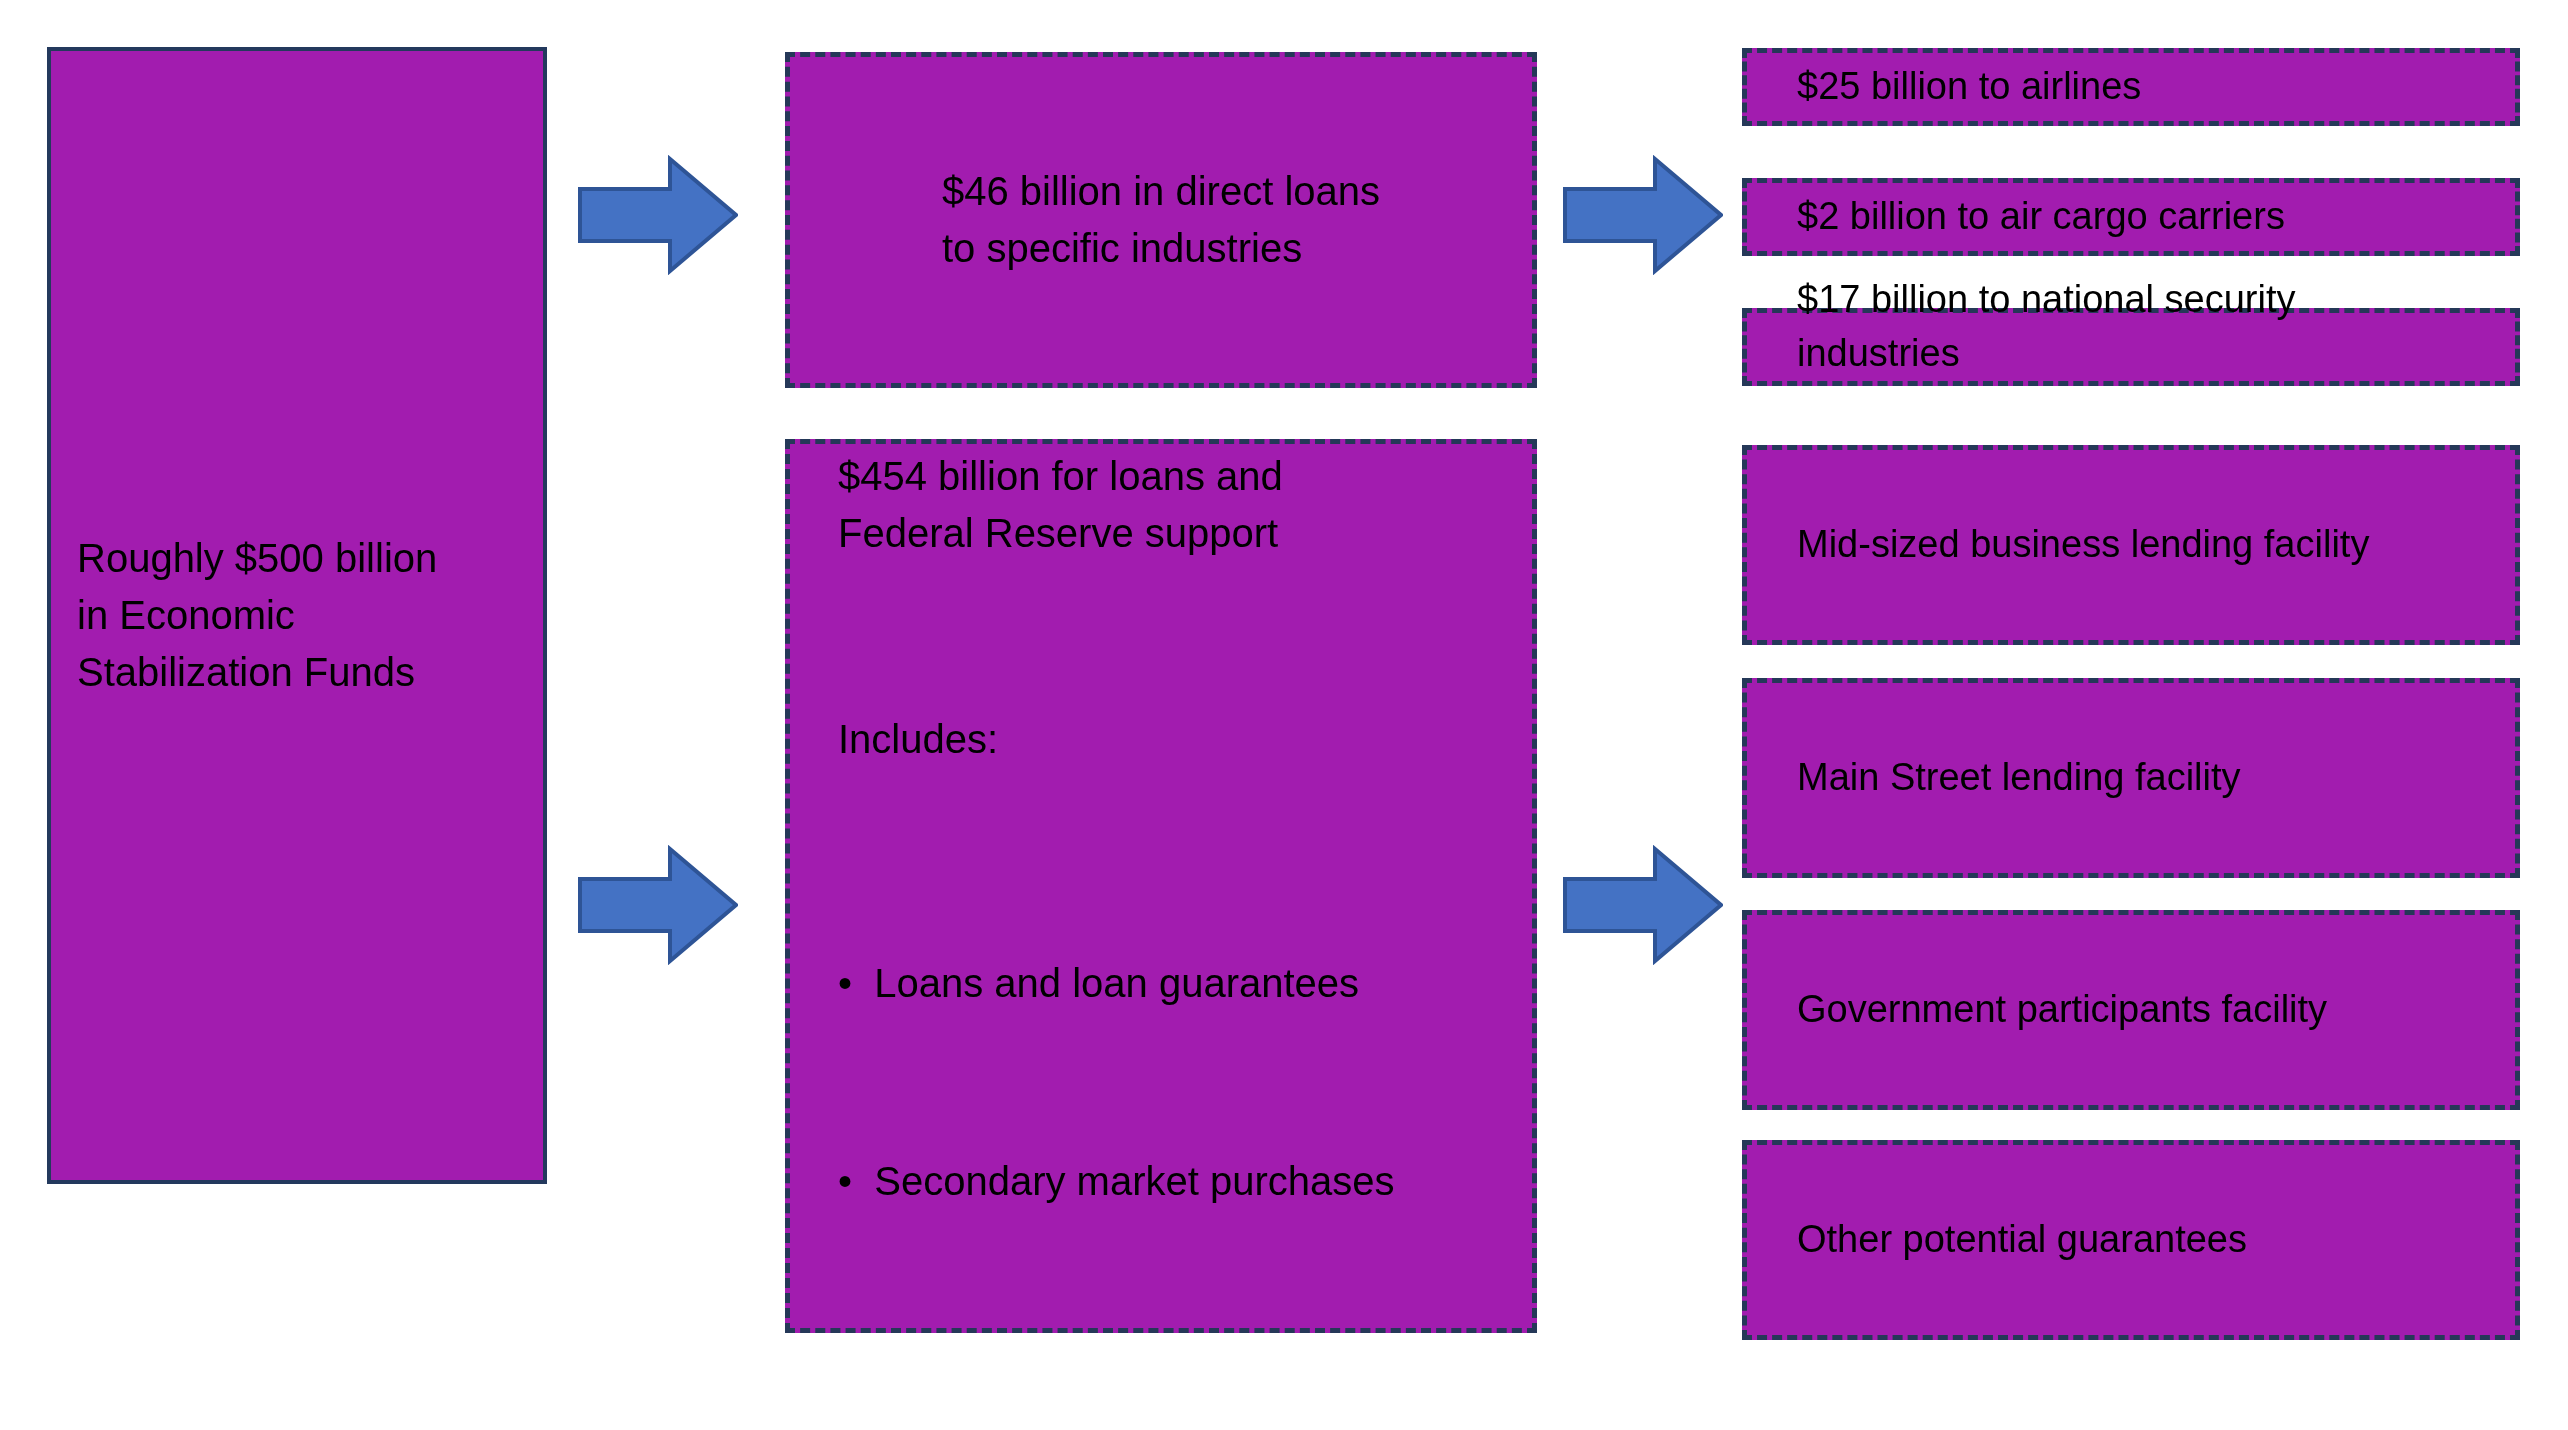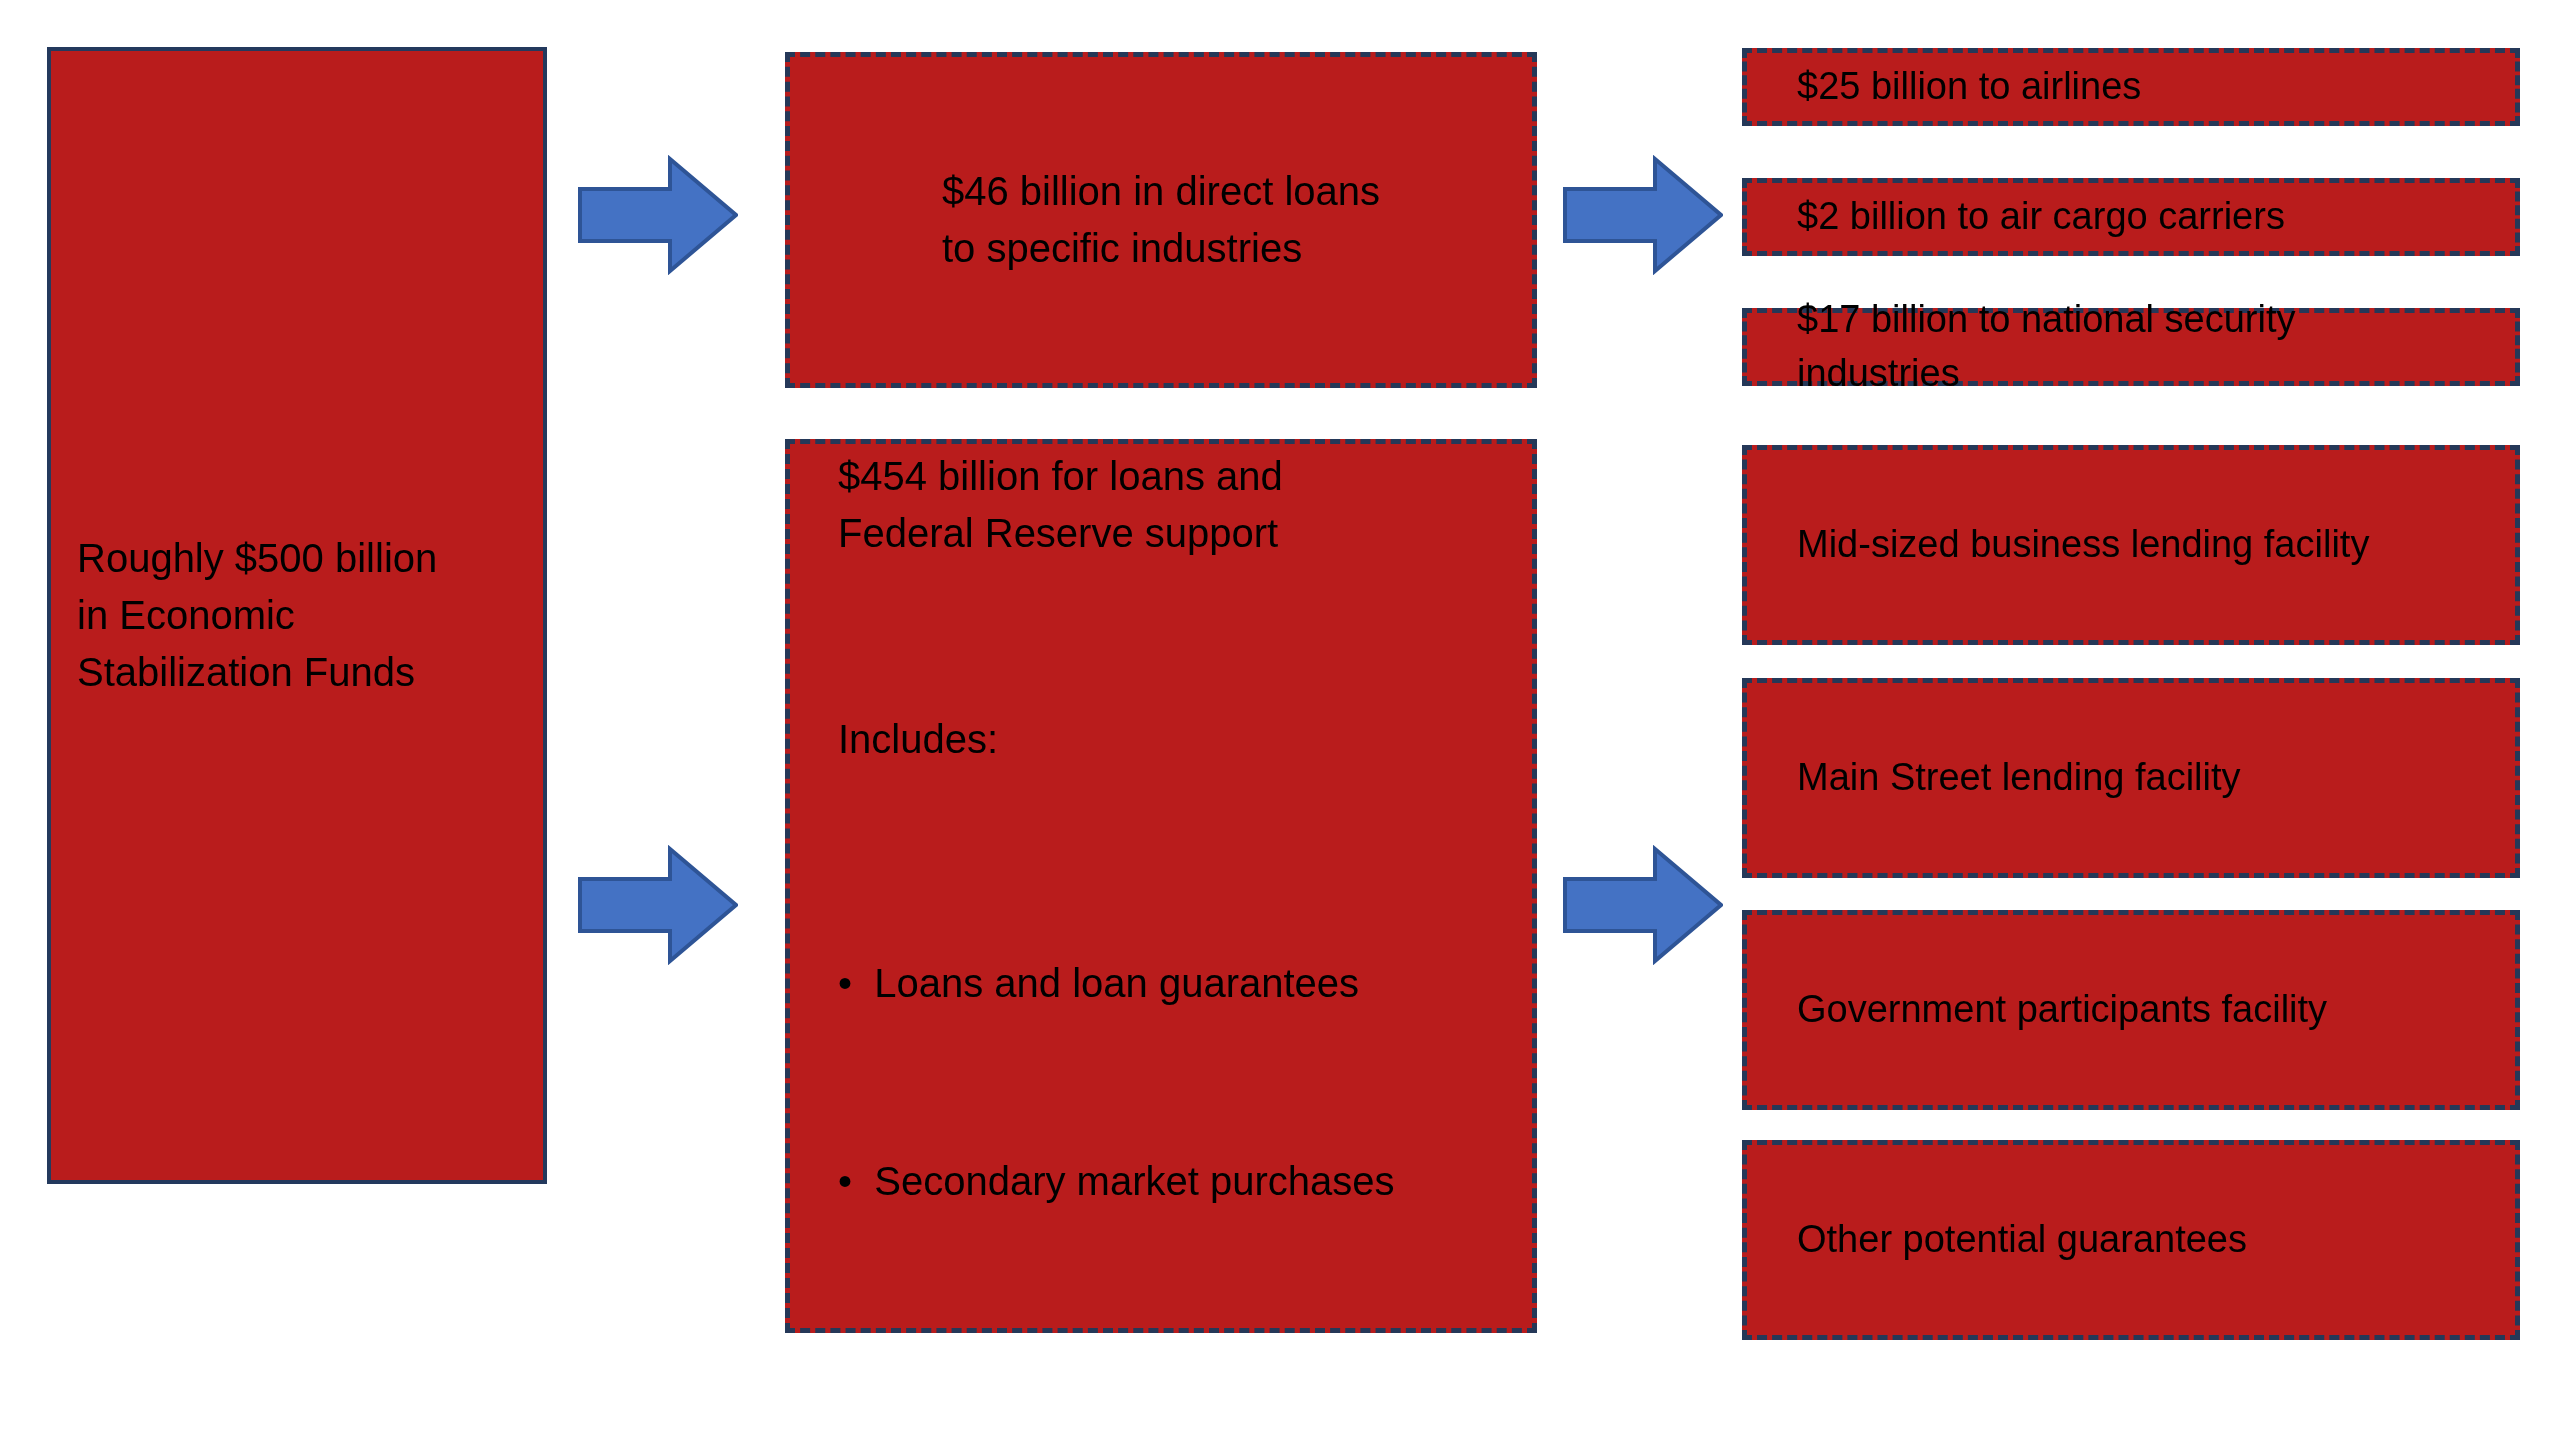--- a/index.html
+++ b/index.html
@@ -17,21 +17,21 @@
   }
   #canvas {
     position: absolute;
     left: 0; top: 0;
     width: 2568px;
     height: 1430px;
   }
   .box {
     position: absolute;
     box-sizing: border-box;
-    background: #b91c1c;
+    background: #a21caf;
     display: flex;
     flex-direction: column;
     justify-content: center;
   }
   .solid-box {
     border: 4px solid #23395d;
   }
   .dashed-box {
     border: 5px dashed #253858;
   }
@@ -81,21 +81,21 @@
   
   .right-box {
     left: 1742px;
     width: 778px;
     padding: 0 50px;
   }
   .right-box .txt { text-align: left; font-size: 38px; }
 
   #rb0 { top: 48px;   height: 78px; }
   #rb1 { top: 178px;  height: 78px; }
-  #rb2 { top: 308px;  height: 78px; }
+  #rb2 { top: 308px;  height: 78px; justify-content: flex-end; }
   #rb3 { top: 445px;  height: 200px; }
   #rb4 { top: 678px;  height: 200px; }
   #rb5 { top: 910px;  height: 200px; }
   #rb6 { top: 1140px; height: 200px; }
 
   
   .arrow {
     position: absolute;
   }
   #arrow-1 { left: 578px;  top: 155px;  width: 160px; height: 120px; }

